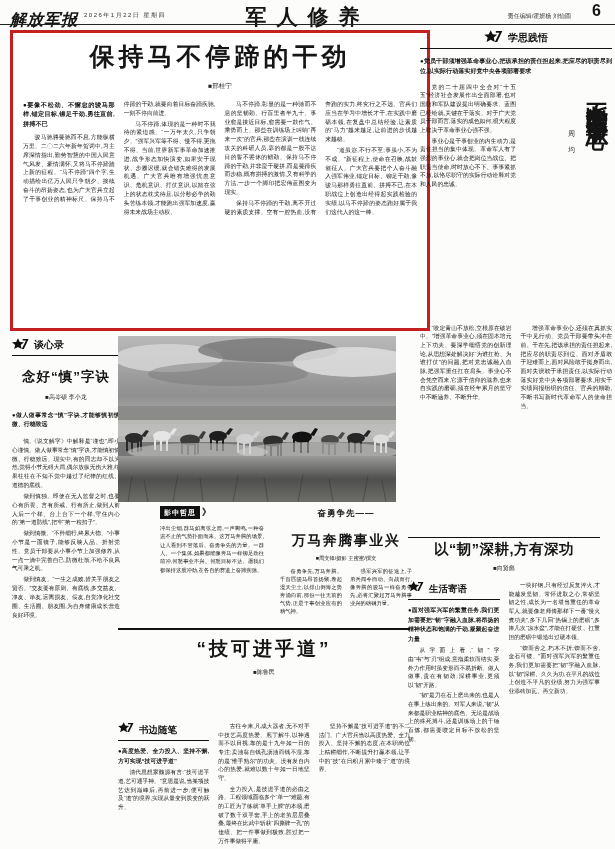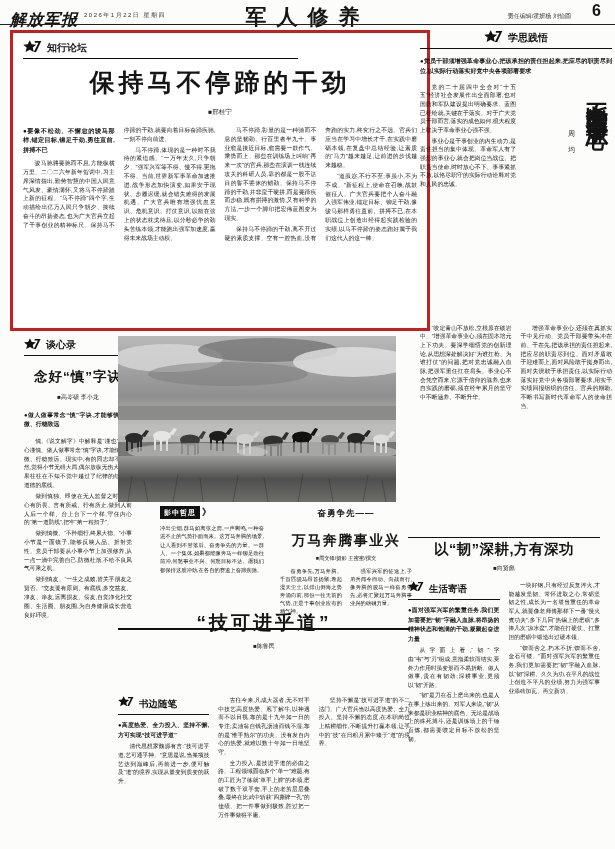--- a/index.html
+++ b/index.html
@@ -12,56 +12,56 @@
   .hdr-date{position:absolute;left:84px;top:11px;font-size:6px;letter-spacing:1.5px;color:#333;}
   .hdr-title{position:absolute;left:0;right:0;top:3px;text-align:center;font-size:21px;font-weight:bold;letter-spacing:10px;}
   .hdr-editors{position:absolute;right:44px;top:12px;font-size:6px;color:#333;}
   .hdr-page{position:absolute;right:14px;top:2px;font-size:16px;font-weight:bold;}
   
   .sec-label{display:flex;align-items:center;gap:5px;font-weight:bold;font-size:10px;border-bottom:1px solid #111;padding-bottom:3px;}
   .star{flex:0 0 auto;display:inline-block;}
   
   .red-box{position:absolute;left:10px;top:30px;width:420px;height:301px;border:3.5px solid #c42020;background:#fff;padding:7px 10px;box-sizing:border-box;overflow:hidden;}
   .forum-label{width:275px;}
-  .forum-title{text-align:center;font-size:25px;font-weight:bold;letter-spacing:4px;margin-top:7px;}
+  .forum-title{text-align:center;font-size:25px;font-weight:bold;letter-spacing:4px;margin-top:0;}
   .forum-author{text-align:center;font-size:6.5px;margin-top:9px;color:#222;}
   .forum-body{margin-top:9px;height:196px;overflow:hidden;column-count:4;column-gap:9px;font-size:5.8px;line-height:1.52;text-align:justify;}
   .forum-body .lead{font-size:6.2px;margin-bottom:5px;}
   
   .study{position:absolute;left:420px;top:30px;width:192px;height:504px;overflow:hidden;}
   .study .sec-label{justify-content:center;}
   .study-lead{font-size:6.1px;font-weight:bold;line-height:1.6;text-align:justify;margin-top:7px;}
   .study-row{display:flex;margin-top:7px;height:232px;overflow:hidden;}
   .study-col1{width:96px;font-size:5.8px;line-height:1.5;text-align:justify;overflow:hidden;}
   .study-titlewrap{flex:1;display:flex;justify-content:flex-end;}
   .study-vauthor{writing-mode:vertical-rl;text-orientation:upright;font-size:7px;color:#333;margin-top:42px;letter-spacing:4px;}
   .study-vtitle{writing-mode:vertical-rl;text-orientation:upright;font-size:22px;font-weight:bold;letter-spacing:3px;margin-top:2px;margin-left:6px;}
   .study-bottom{margin-top:9px;column-count:2;column-gap:9px;font-size:5.8px;line-height:1.5;text-align:justify;height:196px;overflow:hidden;}
   
-  .heart{position:absolute;left:24px;top:338px;width:108px;height:505px;overflow:hidden;}
+  .heart{position:absolute;left:12px;top:338px;width:108px;height:505px;overflow:hidden;}
   .heart-title{text-align:center;font-size:13.5px;font-weight:bold;margin-top:12px;letter-spacing:1px;}
   .heart-authors{text-align:center;font-size:6px;margin-top:7px;color:#222;}
   .heart-lead{font-size:5.9px;font-weight:bold;line-height:1.6;text-align:justify;margin-top:9px;}
   .heart-body{margin-top:7px;font-size:5.7px;line-height:1.55;text-align:justify;height:390px;overflow:hidden;}
   
   .photo{position:absolute;left:118px;top:336px;width:278px;height:166px;background:#777;}
   
   .caption-left{position:absolute;left:160px;top:506px;width:104px;height:121px;overflow:hidden;}
   .pl-labelrow{display:flex;align-items:center;gap:2px;}
   .pl-label{display:inline-block;background:#111;color:#fff;font-size:7px;font-weight:bold;padding:1.5px 4px;letter-spacing:1px;}
   .pl-bracket{font-size:9px;font-weight:bold;}
   .pl-text{margin-top:5px;font-size:5.3px;line-height:1.58;text-align:justify;}
   .photo-cap{position:absolute;left:280px;top:508px;width:132px;height:119px;text-align:center;overflow:hidden;}
   .kicker{font-size:8.5px;font-weight:bold;letter-spacing:1px;}
   .cap-title{font-size:14px;font-weight:bold;letter-spacing:1.5px;margin-top:12px;}
   .credit{font-size:5.3px;margin-top:5px;color:#222;}
   .cap-cols{margin-top:6px;column-count:2;column-gap:8px;font-size:5.3px;line-height:1.5;text-align:justify;}
   .heavy-rule{position:absolute;left:118px;top:628px;width:292px;height:2px;background:#111;}
   
-  .essay{position:absolute;left:118px;top:608px;width:292px;height:215px;overflow:hidden;}
+  .essay{position:absolute;left:118px;top:634px;width:292px;height:215px;overflow:hidden;}
   .essay-title{text-align:center;font-size:19px;font-weight:bold;letter-spacing:3px;margin-top:2px;}
   .essay-author{text-align:center;font-size:6px;margin-top:6px;color:#222;}
   .essay-cols{display:flex;gap:9px;margin-top:9px;}
   .e-col{flex:1;font-size:5.7px;line-height:1.52;text-align:justify;overflow:hidden;height:152px;margin-top:36px;}
   .essay .sec-label{font-size:9.5px;}
   .essay-lead{font-weight:bold;font-size:5.9px;margin-top:6px;line-height:1.6;}
   
   .life{position:absolute;left:408px;top:537px;width:192px;height:393px;border-top:1.5px solid #111;padding-top:2px;box-sizing:border-box;overflow:hidden;}
   .life-title{text-align:center;font-size:14.5px;font-weight:bold;letter-spacing:0.5px;}
   .life-author{text-align:center;font-size:6px;margin-top:5px;color:#222;}
@@ -76,29 +76,20 @@
 <div class="page">
 
   <div class="masthead">解放军报</div>
   <div class="hdr-date">2026年1月22日 星期四</div>
   <div class="hdr-title">军人修养</div>
   <div class="hdr-editors">责任编辑/霍妍杨 刘怡圆</div>
   <div class="hdr-page">6</div>
   <div class="hdr-rule"></div>
 
   <div class="red-box">
-    <div class="sec-label forum-label">
-      <span class="star">
-        <svg width="19" height="13" viewBox="0 0 20 14">
-            <path d="M7 0.2 l2.1 4.4 4.9 .4 -3.7 3.2 1.1 4.8 L7 10.5 2.6 13 l1.1-4.8 L0 5 l4.9-.4z" fill="#111"></path>
-            <path d="M12.5 1.2 h7 l-5.6 11.6 h-2.4 l4.9-9.8 h-3.9z" fill="#111"></path>
-          </svg>
-      </span>
-      <span>知行论坛</span>
-    </div>
     <div class="forum-title">保持马不停蹄的干劲</div>
     <div class="forum-author">■邢桂宁</div>
     <div class="forum-body">
       <p class="lead">●要像不松劲、不懈怠的骏马那样,锚定目标,铆足干劲,勇往直前,拼搏不已</p>
       <p>骏马驰骋要驰而不息,方能纵横万里。二〇二六年新年贺词中,习主席深情指出,勤劳智慧的中国人民意气风发、豪情满怀,又将马不停蹄踏上新的征程。“马不停蹄”四个字,生动描绘出亿万人民只争朝夕、接续奋斗的昂扬姿态,也为广大官兵立起了干事创业的精神标尺。保持马不停蹄的干劲,就要向着目标奋蹄疾驰,一刻不停向前进。</p>
       <p>马不停蹄,体现的是一种时不我待的紧迫感。“一万年太久,只争朝夕。”强军兴军等不得、慢不得,更拖不得。当前,世界新军事革命加速推进,战争形态加快演变,如果安于现状、步履迟缓,就会错失难得的发展机遇。广大官兵唯有增强忧患意识、危机意识、打仗意识,以箭在弦上的状态枕戈待旦,以分秒必争的劲头苦练本领,才能跑出强军加速度,赢得未来战场主动权。</p>
       <p>马不停蹄,彰显的是一种驰而不息的坚韧劲。行百里者半九十。事业愈是接近目标,愈需要一鼓作气、乘势而上。那些在训练场上叫响“再来一次”的官兵,那些在演训一线连续攻关的科研人员,靠的都是一股不达目的誓不罢休的韧劲。保持马不停蹄的干劲,并非蛮干硬拼,而是要蹄疾而步稳,既有拼搏的激情,又有科学的方法,一步一个脚印把宏伟蓝图变为现实。</p>
       <p>保持马不停蹄的干劲,离不开过硬的素质支撑。空有一腔热血,没有奔跑的实力,终究行之不远。官兵们应当在学习中增长才干,在实践中磨砺本领,在复盘中总结经验,让素质的“马力”越来越足,让前进的步伐越来越稳。</p>
       <p>“道虽迩,不行不至;事虽小,不为不成。”新征程上,使命在召唤,战鼓催征人。广大官兵要把个人奋斗融入强军伟业,锚定目标、铆足干劲,像骏马那样勇往直前、拼搏不已,在本职战位上创造出经得起实践检验的实绩,以马不停蹄的姿态跑好属于我们这代人的这一棒。</p>
     </div>

